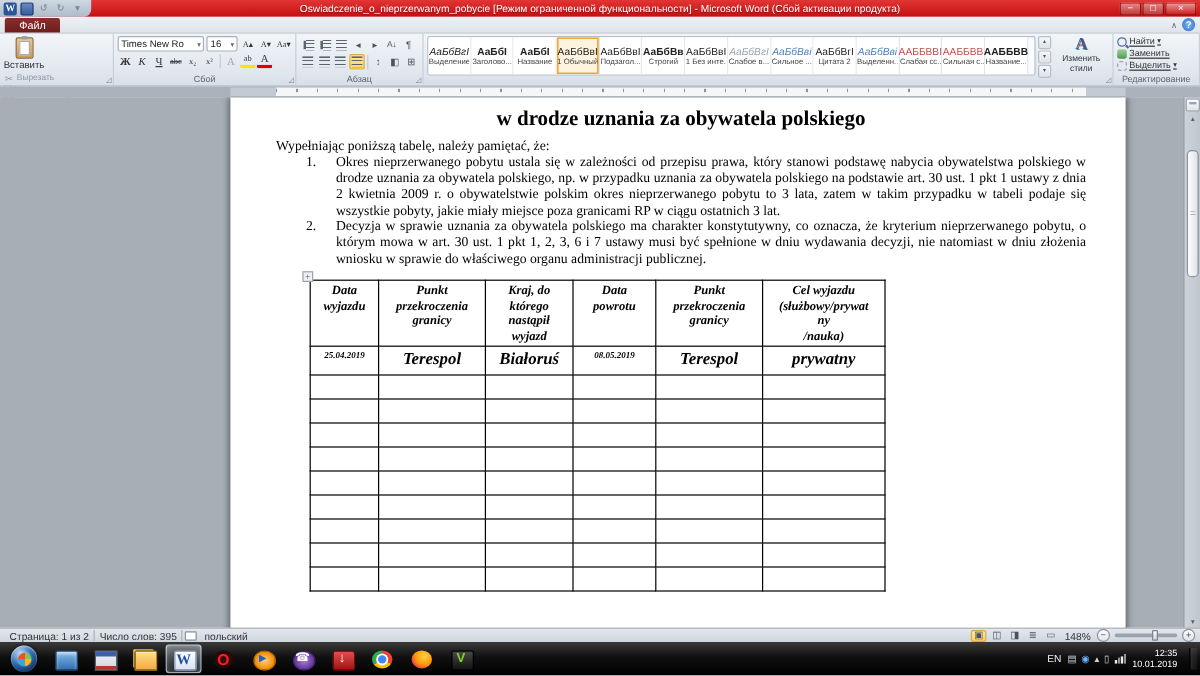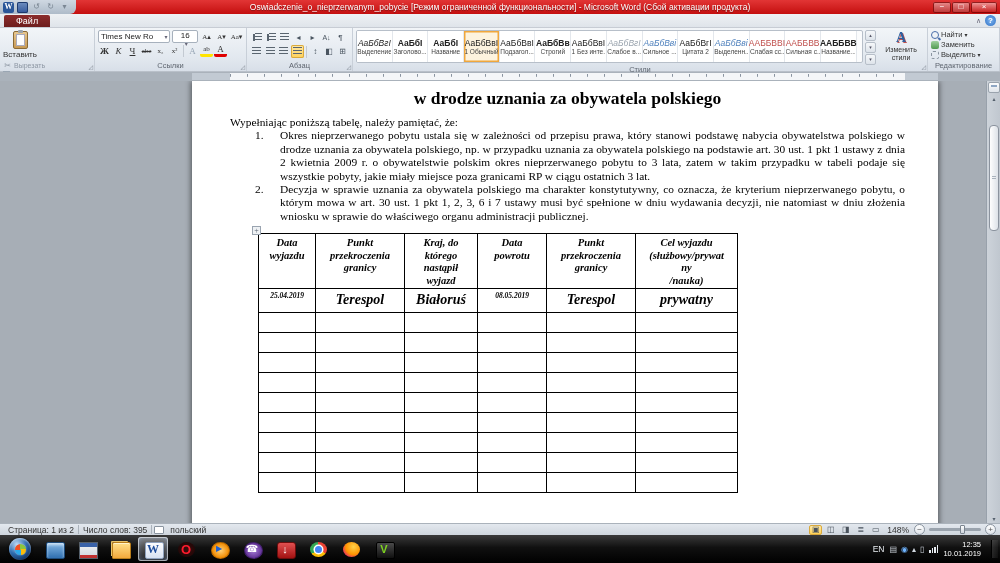--- a/index.html
+++ b/index.html
@@ -41,21 +41,21 @@
   .clip-small { display:flex; flex-direction:column; justify-content:flex-start; gap:1px; width:56px; padding-top:2px; }
   .mini-row { display:flex; align-items:center; gap:2px; font-size:7px; color:#8d97a3; white-space:nowrap; overflow:hidden; }
   .mi { width:9px; height:9px; display:inline-flex; align-items:center; justify-content:center; font-size:8px; color:#8d97a3; flex:0 0 auto; }
   .mi-copy { width:7px; height:8px; border:1px solid #9aa6b3; background:#fff; box-shadow:2px 2px 0 -1px #c3ccd6; }
   .mi-fp { width:8px; height:8px; background:linear-gradient(#f7d9a0,#e0a24c); border:1px solid #a97b2c; }
   .g-font { width:152px; }
   .font-row1 { display:flex; gap:2px; align-items:center; }
   .combo { background:#fff; border:1px solid #a7b1bd; border-radius:2px; font-size:8px; color:#222; display:flex; align-items:center; height:13px; padding:0 2px; justify-content:space-between; }
   .combo .arr { font-size:6px; color:#667; margin-left:2px; }
   .combo-family { width:74px; }
-  .combo-size { width:26px;flex-direction:column; }
+  .combo-size { width:26px; }
   .font-row2, .font-row1b { display:flex; align-items:center; gap:1px; margin-top:1px; }
   .fbtn { min-width:13px; height:13px; display:inline-flex; align-items:center; justify-content:center; font-size:9px; color:#333; font-family:"Liberation Serif",serif; border-radius:2px; }
   .fb-bold { font-weight:bold; }
   .fb-italic { font-style:italic; }
   .fb-under { text-decoration:underline; }
   .fb-strike { text-decoration:line-through; font-size:7px; }
   .fb-small { font-size:7px; }
   .vsep { width:1px; height:12px; background:#c3cad2; margin:0 1px; }
   .fb-eff { color:#97a5b5; }
   .fb-hl { border-bottom:3px solid #ffe400; line-height:8px; font-size:7px; }
@@ -77,21 +77,21 @@
   .s-italic .chip-sample { font-style:italic; }
   .s-bold .chip-sample { font-weight:bold; }
   .s-gray .chip-sample { color:#9aa4ae; font-style:italic; }
   .s-blue .chip-sample { color:#4f81bd; font-style:italic; }
   .s-red .chip-sample { color:#c0504d; }
   .gal-arrows { width:11px; display:flex; flex-direction:column; gap:1px; }
   .gal-arrows span { flex:1; background:linear-gradient(#f6f8fa,#dde3ea); border:1px solid #b7bfc9; border-radius:2px; font-size:5px; color:#556; text-align:center; line-height:9px; }
   .chg-styles { width:46px; display:flex; flex-direction:column; align-items:center; font-size:7px; color:#333; text-align:center; line-height:8px; }
   .chg-ic { font-size:14px; line-height:16px; color:#2e5f9e; font-weight:bold; font-family:"Liberation Serif",serif; text-shadow:1px 1px 0 #c0504d; }
   .g-edit { width:72px; }
-  .edit-row { display:flex; align-items:center; gap:2px; font-size:7.5px; color:#333; line-height:10px; white-space:nowrap; }
+  .edit-row { display:flex; align-items:center; gap:2px; font-size:7.5px; color:#333; line-height:10px; white-space:nowrap;text-decoration:underline; }
   .ei { width:8px; height:8px; flex:0 0 auto; border-radius:2px; }
   .ei-find { border:1.5px solid #4a6ea9; border-radius:50%; position:relative; }
   .ei-find::after { content:""; position:absolute; width:3px; height:1.5px; background:#4a6ea9; right:-2.5px; bottom:-1px; transform:rotate(45deg); }
   .ei-repl { background:linear-gradient(#9fd09f,#4e9a4e); }
   .ei-sel { border:1px dashed #8a94a0; }
 
   
   .rulerrow { height:9px; background:#aab2bb; position:relative; flex:0 0 auto; }
   .ruler { position:absolute; left:192px; width:746px; top:1px; bottom:1px; background:#c2cad3; }
   .ruler-active { position:absolute; left:38px; right:33px; top:0; bottom:0; background:#f4f6f8;
@@ -246,21 +246,21 @@
         <span class="fbtn fb-italic">К</span>
         <span class="fbtn fb-under">Ч</span>
         <span class="fbtn fb-strike">abc</span>
         <span class="fbtn fb-small">x₂</span>
         <span class="fbtn fb-small">x²</span>
         <span class="vsep"></span>
         <span class="fbtn fb-eff">А</span>
         <span class="fbtn fb-hl">ab</span>
         <span class="fbtn fb-fc">А</span>
       </div>
-      <div class="rgroup-label">Ссылки</div>
+      <div class="rgroup-label">Сбой</div>
       <span class="dlauncher">◿</span>
     </div>
 
     <div class="rgroup g-par">
       <div class="prow">
         <span class="pbtn">
             <span class="lines withdots"></span>
           </span>
         <span class="pbtn">
             <span class="lines withdots"></span>
@@ -358,21 +358,20 @@
         <div class="gal-arrows">
           <span>▴</span>
           <span>▾</span>
           <span>▾</span>
         </div>
         <div class="chg-styles">
           <span class="chg-ic">А</span>
           <span>Изменить стили</span>
         </div>
       </div>
-      <div class="rgroup-label">Стили</div>
       <span class="dlauncher">◿</span>
     </div>
 
     <div class="rgroup g-edit">
       <div class="edit-row">
         <span class="ei ei-find"></span>
         <span>Найти</span>
           <span style="font-size:6px">▾</span>
       </div>
       <div class="edit-row">

